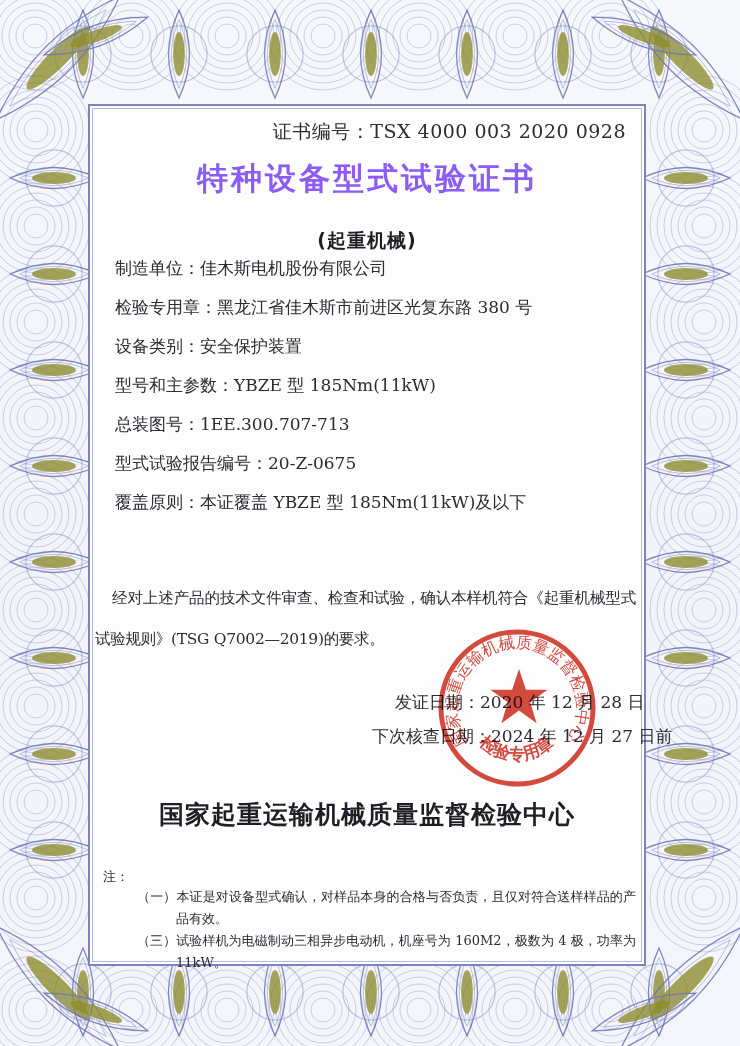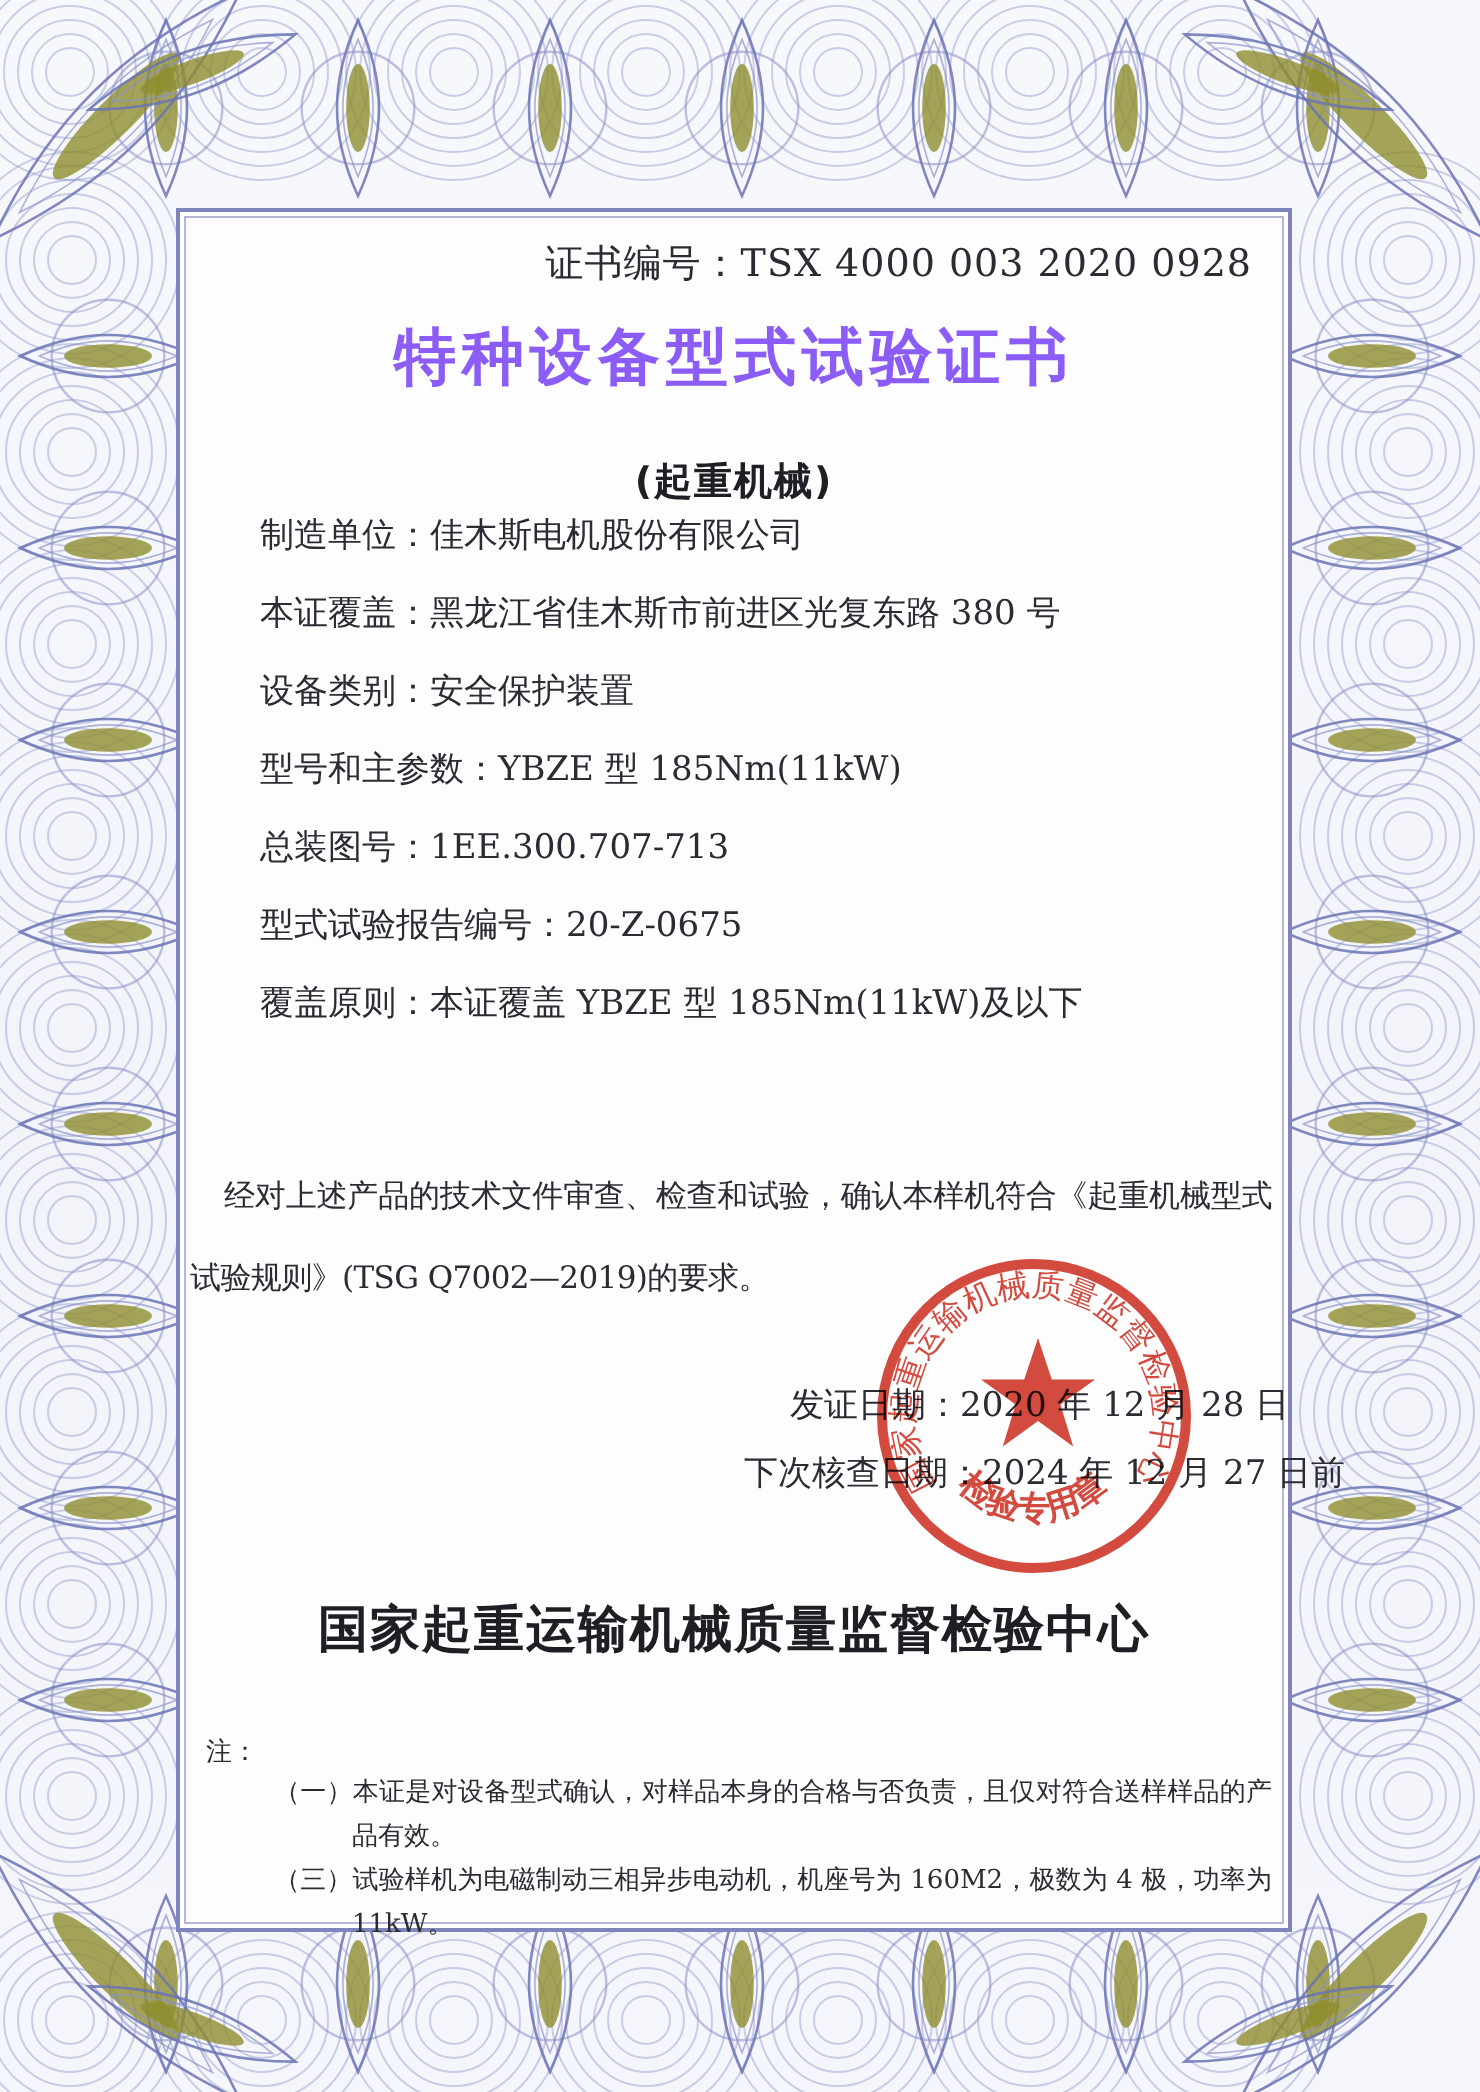--- a/index.html
+++ b/index.html
@@ -22,21 +22,21 @@
   .title{
     position:absolute;top:52px;left:0;width:100%;text-align:center;
     font-family:"DejaVu Sans","Liberation Sans",sans-serif;
     font-weight:bold;font-size:31px;letter-spacing:3px;color:#8b5cf6;
   }
   .subtitle{
     position:absolute;top:102px;left:0;width:100%;text-align:center;
     font-family:"DejaVu Sans","Liberation Sans",sans-serif;
     font-weight:bold;font-size:19px;letter-spacing:1px;color:#1e1f24;margin-top:20px;
   }
-  .fields{position:absolute;top:152px;left:40px;right:14px;}
+  .fields{position:absolute;top:152px;left:25px;right:14px;}
   .field-row{font-size:17px;line-height:20px;margin-bottom:19px;white-space:nowrap;}
   .field-label{font-weight:500;}
   .statement{
     position:absolute;top:472px;left:5px;right:8px;
     font-size:15.5px;letter-spacing:-0.3px;line-height:41px;
     text-indent:17px;text-align:justify;
   }
   .dates{position:absolute;top:585px;left:0;right:0;font-size:17px;}
   .date-line-1{margin-left:305px;white-space:nowrap;}
   .date-line-2{margin-left:282px;margin-top:11px;white-space:nowrap;}
@@ -508,21 +508,21 @@
 
     <div class="cert-no">
       <span>证书编号：</span><span>TSX 4000 003 2020 0928</span>
     </div>
 
     <div class="title">特种设备型式试验证书</div>
     <div class="subtitle">(起重机械)</div>
 
     <div class="fields">
       <div class="field-row"><span class="field-label">制造单位：</span><span>佳木斯电机股份有限公司</span></div>
-      <div class="field-row"><span class="field-label">本证覆盖：</span><span>黑龙江省佳木斯市前进区光复东路 380 号</span></div>
+      <div class="field-row"><span class="field-label">检验专用章：</span><span>黑龙江省佳木斯市前进区光复东路 380 号</span></div>
       <div class="field-row"><span class="field-label">设备类别：</span><span>安全保护装置</span></div>
       <div class="field-row"><span class="field-label">型号和主参数：</span><span>YBZE 型 185Nm(11kW)</span></div>
       <div class="field-row"><span class="field-label">总装图号：</span><span>1EE.300.707-713</span></div>
       <div class="field-row"><span class="field-label">型式试验报告编号：</span><span>20-Z-0675</span></div>
       <div class="field-row"><span class="field-label">覆盖原则：</span><span>本证覆盖 YBZE 型 185Nm(11kW)及以下</span></div>
     </div>
 
     <div class="statement">经对上述产品的技术文件审查、检查和试验，确认本样机符合《起重机械型式试验规则》(TSG Q7002—2019)的要求。</div>
 
     <div class="dates">

